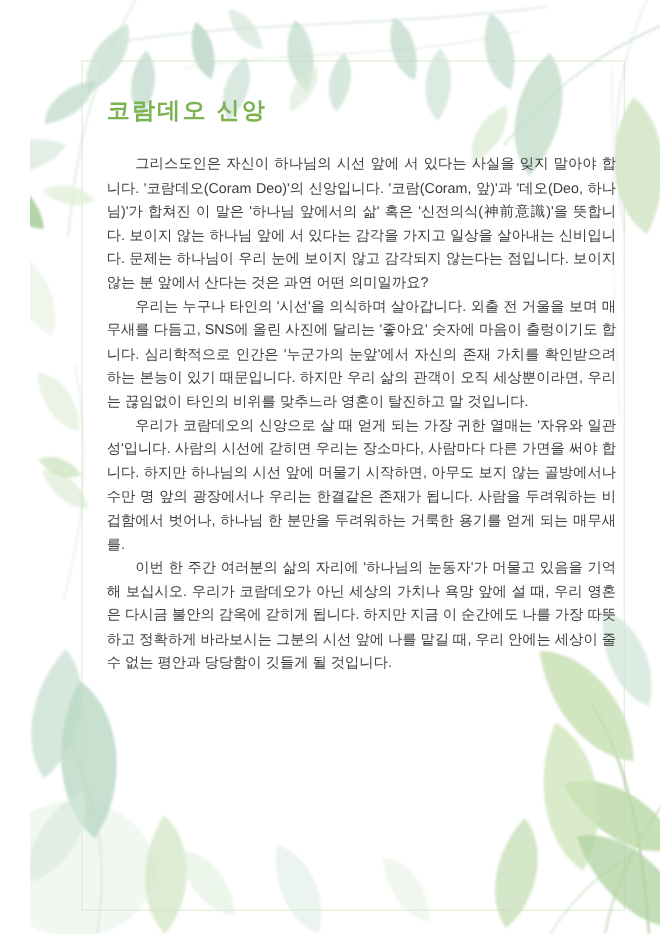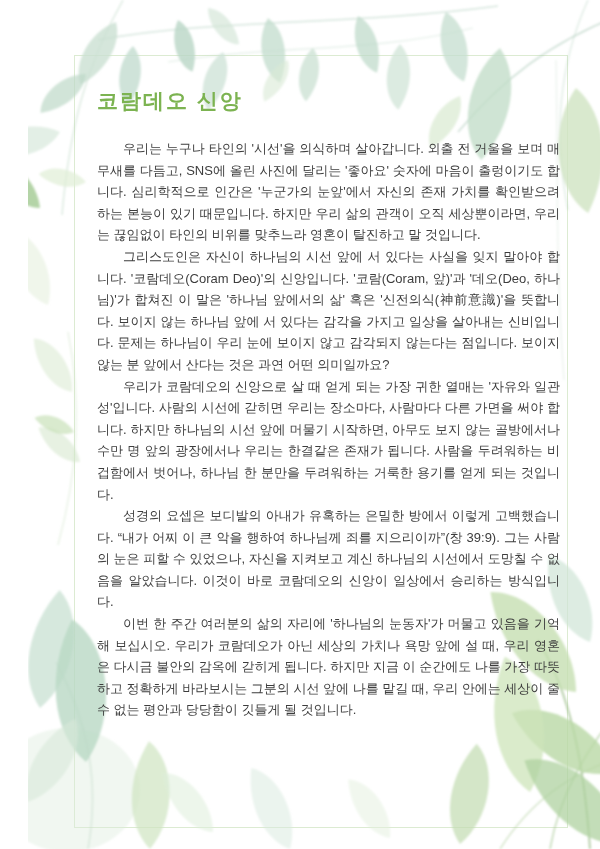--- a/index.html
+++ b/index.html
@@ -136,20 +136,19 @@
         <use href="#leaf" transform="translate(502,792) rotate(280) scale(2.3)" fill="#cde4ba" opacity="0.75"></use>
         <use href="#leaf" transform="translate(432,844) rotate(300) scale(1.7)" fill="#c2dcb0" opacity="0.7"></use>
         <use href="#leaf" transform="translate(562,642) rotate(265) scale(1.6)" fill="#cfe4d6" opacity="0.7"></use>
         <use href="#leaf" transform="translate(598,844) rotate(240) scale(2.2)" fill="#afd2a0" opacity="0.75"></use>
       </g>
     </g>
   </svg>
 
   <div class="content">
     <h1 class="title">코람데오 신앙</h1>
+    <p class="para">그리스도인은 자신이 하나님의 시선 앞에 서 있다는 사실을 잊지 말아야 합니다. '코람데오(Coram Deo)'의 신앙입니다. '코람(Coram, 앞)'과 '데오(Deo, 하나님)'가 합쳐진 이 말은 '하나님 앞에서의 삶' 혹은 '신전의식(神前意識)'을 뜻합니다. 보이지 않는 하나님 앞에 서 있다는 감각을 가지고 일상을 살아내는 신비입니다. 문제는 하나님이 우리 눈에 보이지 않고 감각되지 않는다는 점입니다. 보이지 않는 분 앞에서 산다는 것은 과연 어떤 의미일까요?</p>
     <p class="para">우리는 누구나 타인의 '시선'을 의식하며 살아갑니다. 외출 전 거울을 보며 매무새를 다듬고, SNS에 올린 사진에 달리는 '좋아요' 숫자에 마음이 출렁이기도 합니다. 심리학적으로 인간은 '누군가의 눈앞'에서 자신의 존재 가치를 확인받으려 하는 본능이 있기 때문입니다. 하지만 우리 삶의 관객이 오직 세상뿐이라면, 우리는 끊임없이 타인의 비위를 맞추느라 영혼이 탈진하고 말 것입니다.</p>
-    <p class="para">그리스도인은 자신이 하나님의 시선 앞에 서 있다는 사실을 잊지 말아야 합니다. '코람데오(Coram Deo)'의 신앙입니다. '코람(Coram, 앞)'과 '데오(Deo, 하나님)'가 합쳐진 이 말은 '하나님 앞에서의 삶' 혹은 '신전의식(神前意識)'을 뜻합니다. 보이지 않는 하나님 앞에 서 있다는 감각을 가지고 일상을 살아내는 신비입니다. 문제는 하나님이 우리 눈에 보이지 않고 감각되지 않는다는 점입니다. 보이지 않는 분 앞에서 산다는 것은 과연 어떤 의미일까요?</p>
-    <p class="para">우리가 코람데오의 신앙으로 살 때 얻게 되는 가장 귀한 열매는 '자유와 일관성'입니다. 사람의 시선에 갇히면 우리는 장소마다, 사람마다 다른 가면을 써야 합니다. 하지만 하나님의 시선 앞에 머물기 시작하면, 아무도 보지 않는 골방에서나 수만 명 앞의 광장에서나 우리는 한결같은 존재가 됩니다. 사람을 두려워하는 비겁함에서 벗어나, 하나님 한 분만을 두려워하는 거룩한 용기를 얻게 되는 것입니다.</p>
-    <p class="para">성경의 요셉은 보디발의 아내가 유혹하는 은밀한 방에서 이렇게 고백했습니다. “내가 어찌 이 큰 악을 행하여 하나님께 죄를 지으리이까”(창 39:9). 그는 사람의 눈은 피할 수 있었으나, 자신을 지켜보고 계신 하나님의 시선에서 도망칠 수 없음을 알았습니다. 이것이 바로 코람데오의 신앙이 일상에서 승리하는 방식입니다.</p>
+    <p class="para">우리가 코람데오의 신앙으로 살 때 얻게 되는 가장 귀한 열매는 '자유와 일관성'입니다. 사람의 시선에 갇히면 우리는 장소마다, 사람마다 다른 가면을 써야 합니다. 하지만 하나님의 시선 앞에 머물기 시작하면, 아무도 보지 않는 골방에서나 수만 명 앞의 광장에서나 우리는 한결같은 존재가 됩니다. 사람을 두려워하는 비겁함에서 벗어나, 하나님 한 분만을 두려워하는 거룩한 용기를 얻게 되는 매무새를.</p>
     <p class="para">이번 한 주간 여러분의 삶의 자리에 '하나님의 눈동자'가 머물고 있음을 기억해 보십시오. 우리가 코람데오가 아닌 세상의 가치나 욕망 앞에 설 때, 우리 영혼은 다시금 불안의 감옥에 갇히게 됩니다. 하지만 지금 이 순간에도 나를 가장 따뜻하고 정확하게 바라보시는 그분의 시선 앞에 나를 맡길 때, 우리 안에는 세상이 줄 수 없는 평안과 당당함이 깃들게 될 것입니다.</p>
   </div>
 
 </div>
 
 </body></html>

